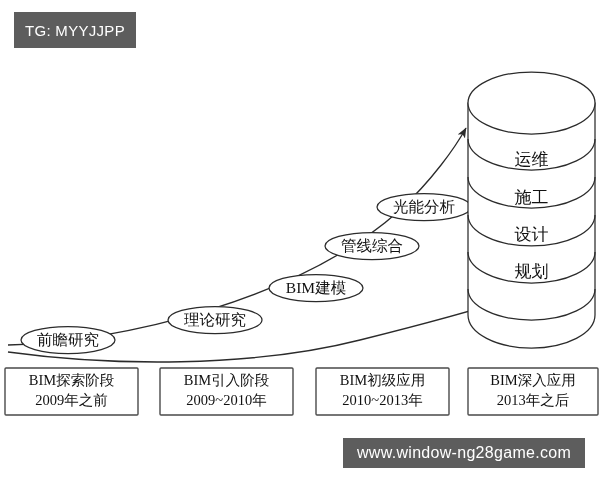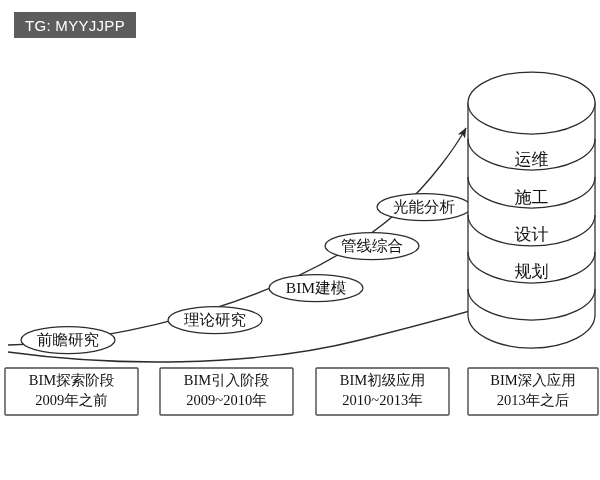--- a/index.html
+++ b/index.html
@@ -34,21 +34,21 @@
     font-family: "Liberation Sans", "DejaVu Sans", sans-serif;
     display: flex;
     align-items: center;
     justify-content: center;
     letter-spacing: 0.3px;
     white-space: nowrap;
   }
   #wm-top {
     left: 14px;
     top: 12px;
-    height: 26px;
+    height: 36px;
     padding: 0 11px;
     font-size: 15px;
   }
   #wm-bottom {
     left: 343px;
     top: 438px;
     height: 30px;
     padding: 0 14px;
     font-size: 16px;
   }
@@ -159,14 +159,15 @@
       <g>
         <rect class="box-rect" x="468" y="368" width="130" height="47" rx="1"></rect>
         <text class="lbl box-label" x="533" y="382">BIM深入应用</text>
         <text class="lbl box-label" x="533" y="402">2013年之后</text>
       </g>
     </g>
   </svg>
 
   <div class="wm" id="wm-top">TG: MYYJJPP</div>
 
+  <div class="wm" id="wm-bottom">www.window-ng28game.com</div>
 
 </div>
 
 </body></html>

